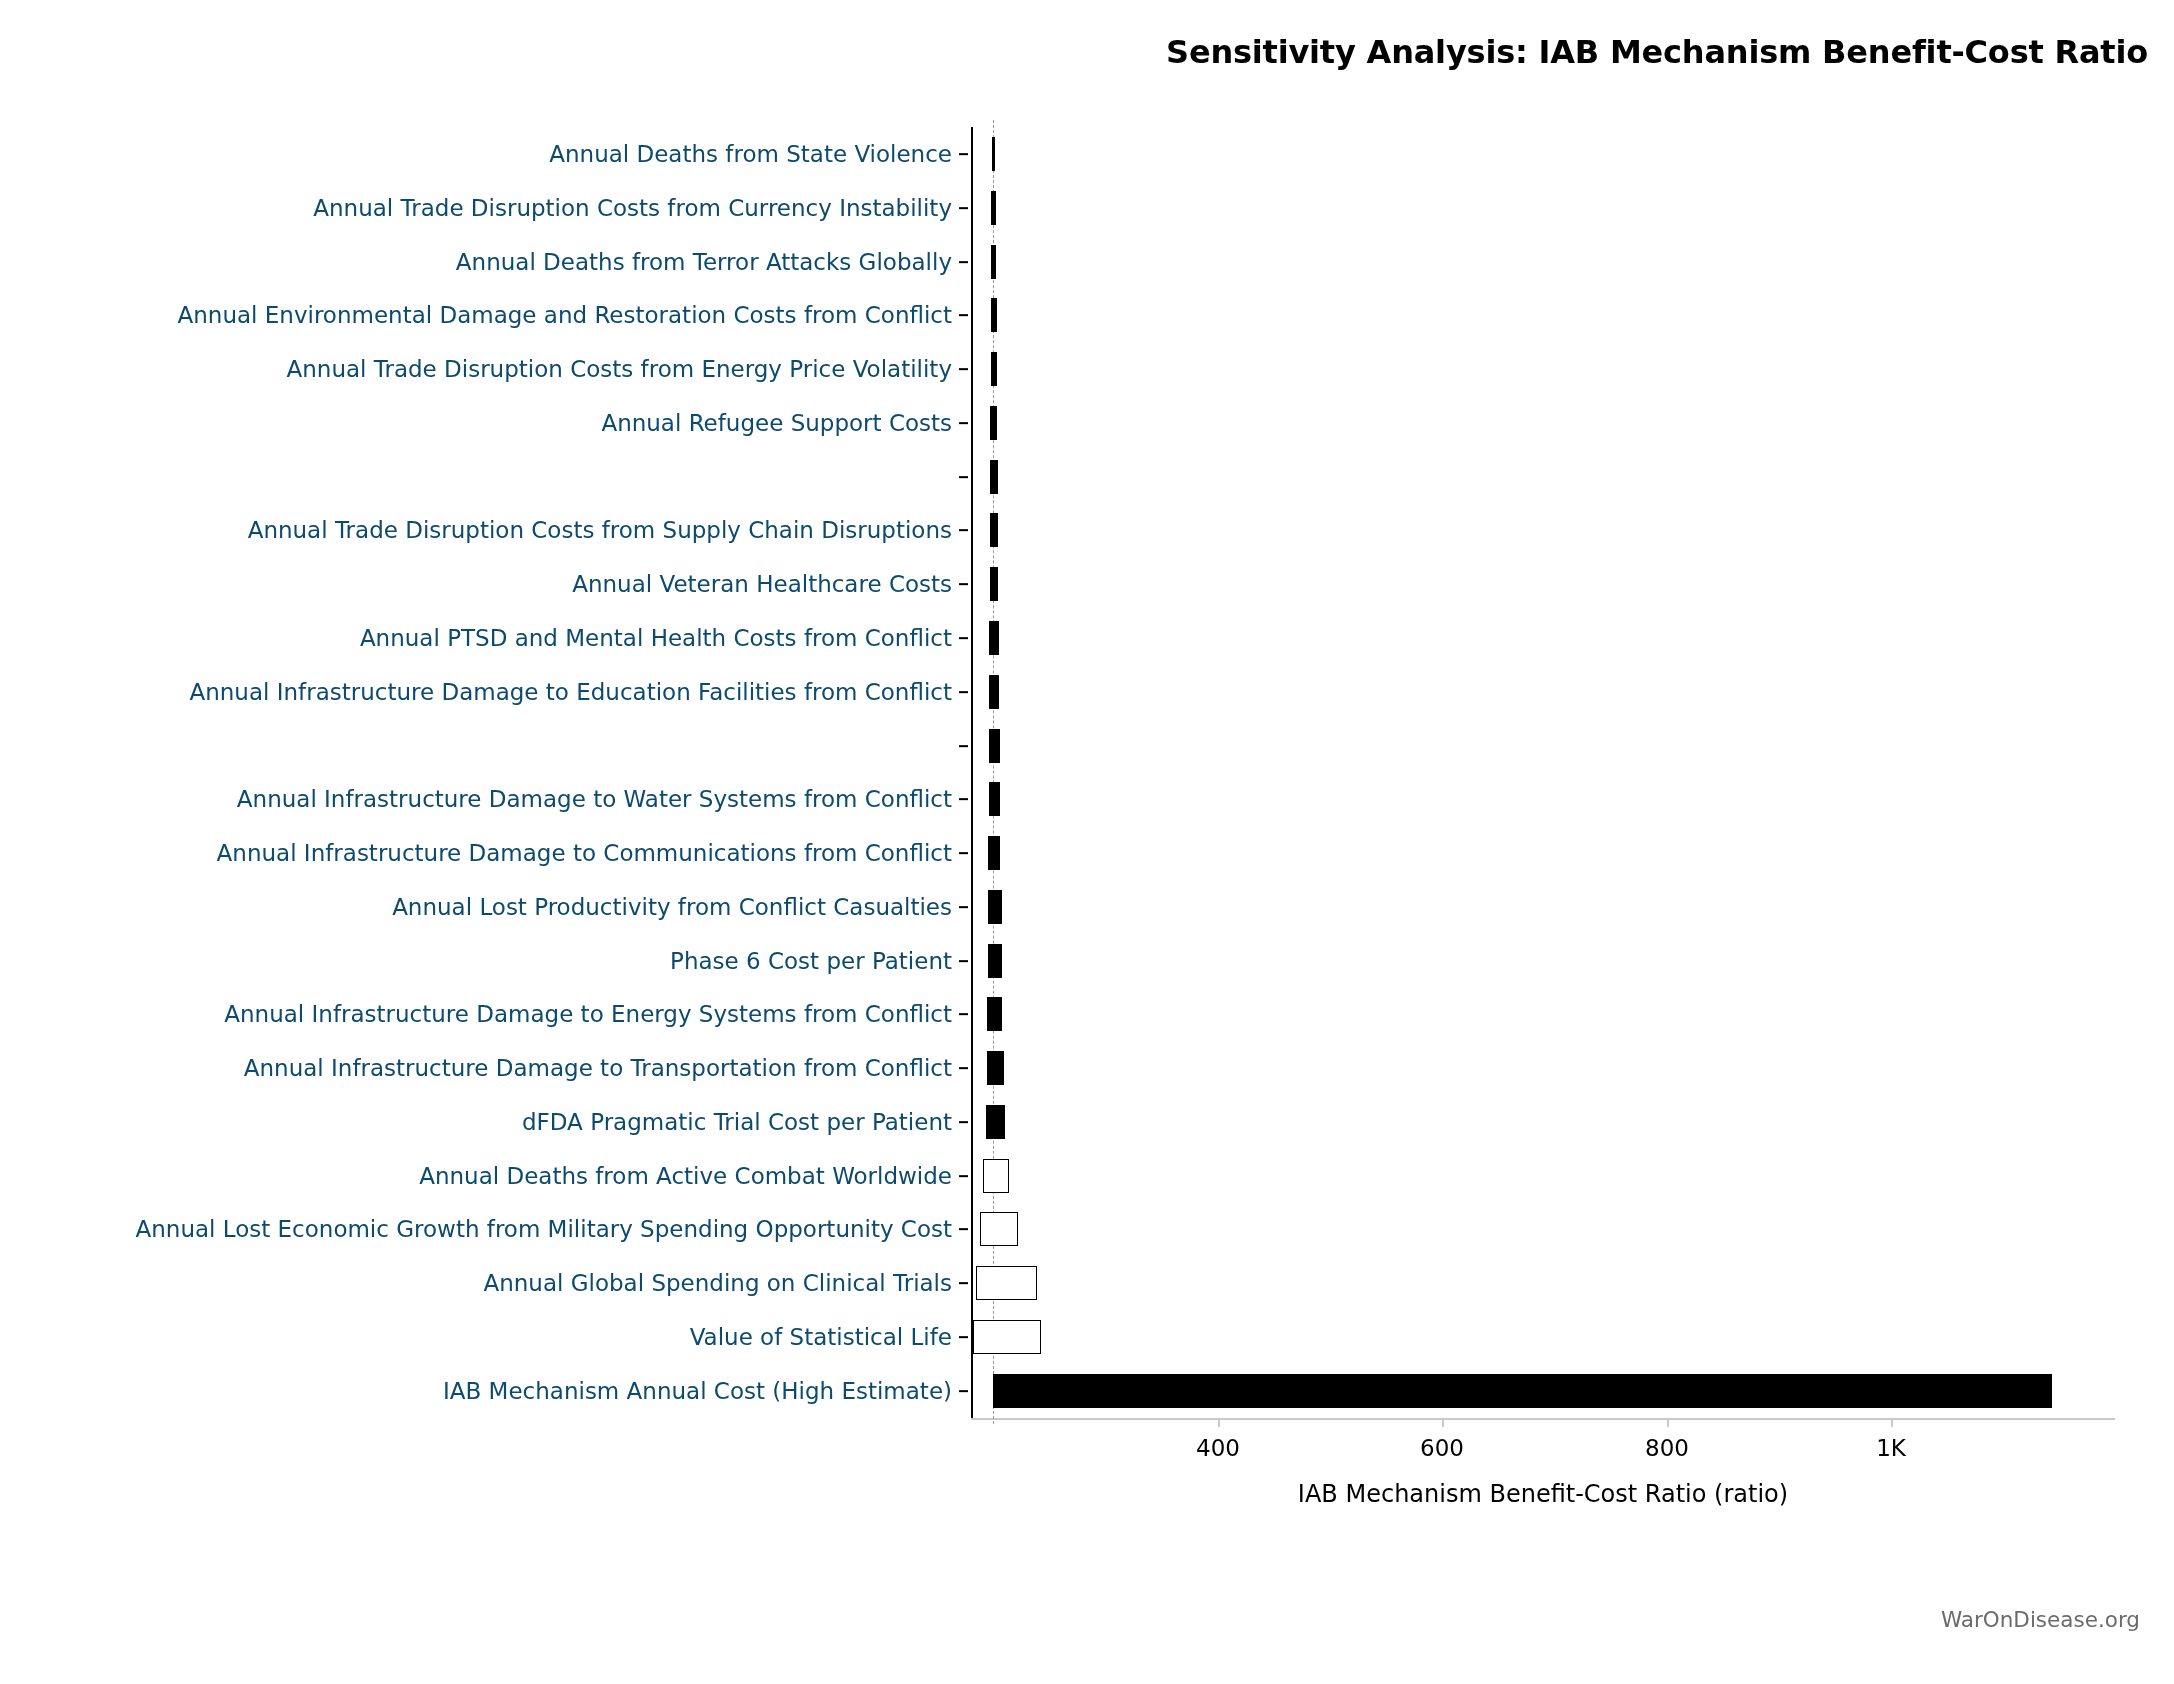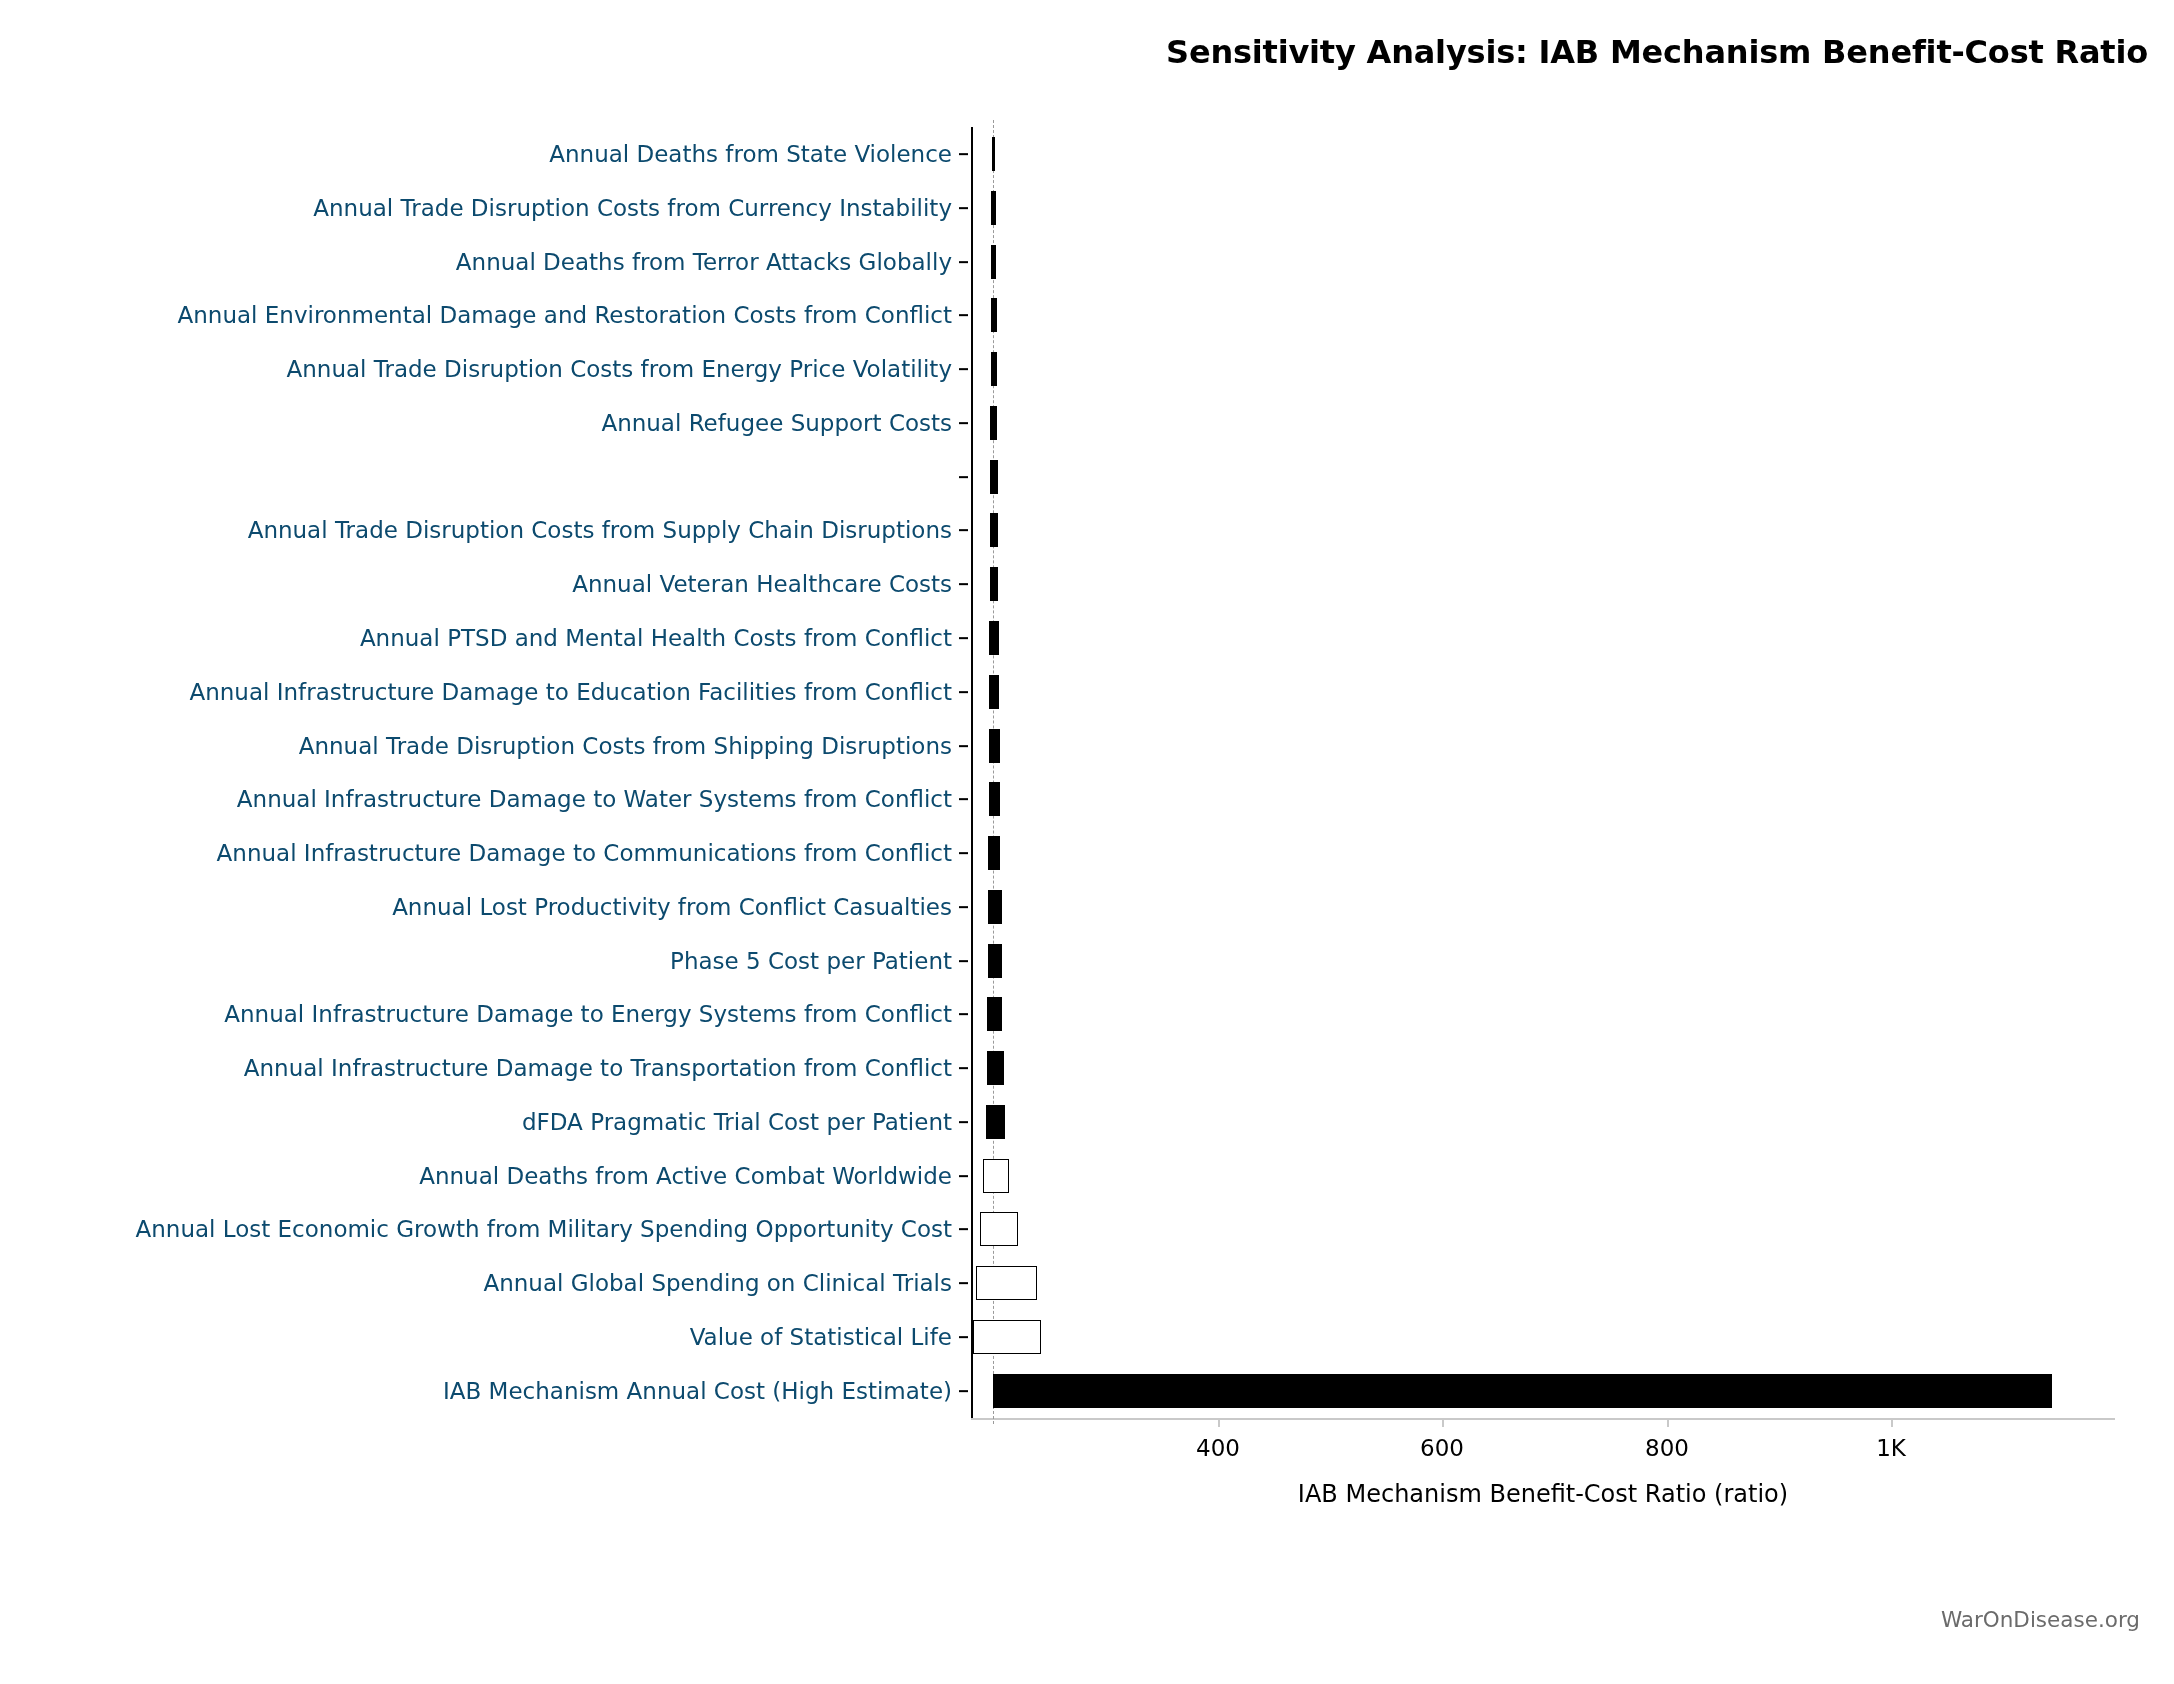--- a/index.html
+++ b/index.html
@@ -192,41 +192,40 @@
         <div class="row-label">Annual PTSD and Mental Health Costs from Conflict</div>
         <div class="bar" style="left: 18px; width: 10px;"></div>
       </div>
       <div class="row" style="top: 538px; height: 54px;">
         <div class="tickmark"></div>
         <div class="row-label">Annual Infrastructure Damage to Education Facilities from Conflict</div>
         <div class="bar" style="left: 18px; width: 10px;"></div>
       </div>
       <div class="row" style="top: 592px; height: 54px;">
         <div class="tickmark"></div>
-        <div class="row-label">Annual Trade Disruption Costs from Shipping Disruptions</div>
         <div class="bar" style="left: 18px; width: 11.2px;"></div>
       </div>
       <div class="row" style="top: 645px; height: 54px;">
         <div class="tickmark"></div>
         <div class="row-label">Annual Infrastructure Damage to Water Systems from Conflict</div>
         <div class="bar" style="left: 18px; width: 11.2px;"></div>
       </div>
       <div class="row" style="top: 699px; height: 54px;">
         <div class="tickmark"></div>
         <div class="row-label">Annual Infrastructure Damage to Communications from Conflict</div>
         <div class="bar" style="left: 17px; width: 12.3px;"></div>
       </div>
       <div class="row" style="top: 753px; height: 54px;">
         <div class="tickmark"></div>
         <div class="row-label">Annual Lost Productivity from Conflict Casualties</div>
         <div class="bar" style="left: 17px; width: 13.5px;"></div>
       </div>
       <div class="row" style="top: 807px; height: 54px;">
         <div class="tickmark"></div>
-        <div class="row-label">Phase 5 Cost per Patient</div>
+        <div class="row-label">Phase 6 Cost per Patient</div>
         <div class="bar" style="left: 17px; width: 13.5px;"></div>
       </div>
       <div class="row" style="top: 860px; height: 54px;">
         <div class="tickmark"></div>
         <div class="row-label">Annual Infrastructure Damage to Energy Systems from Conflict</div>
         <div class="bar" style="left: 15.7px; width: 15.7px;"></div>
       </div>
       <div class="row" style="top: 914px; height: 54px;">
         <div class="tickmark"></div>
         <div class="row-label">Annual Infrastructure Damage to Transportation from Conflict</div>

